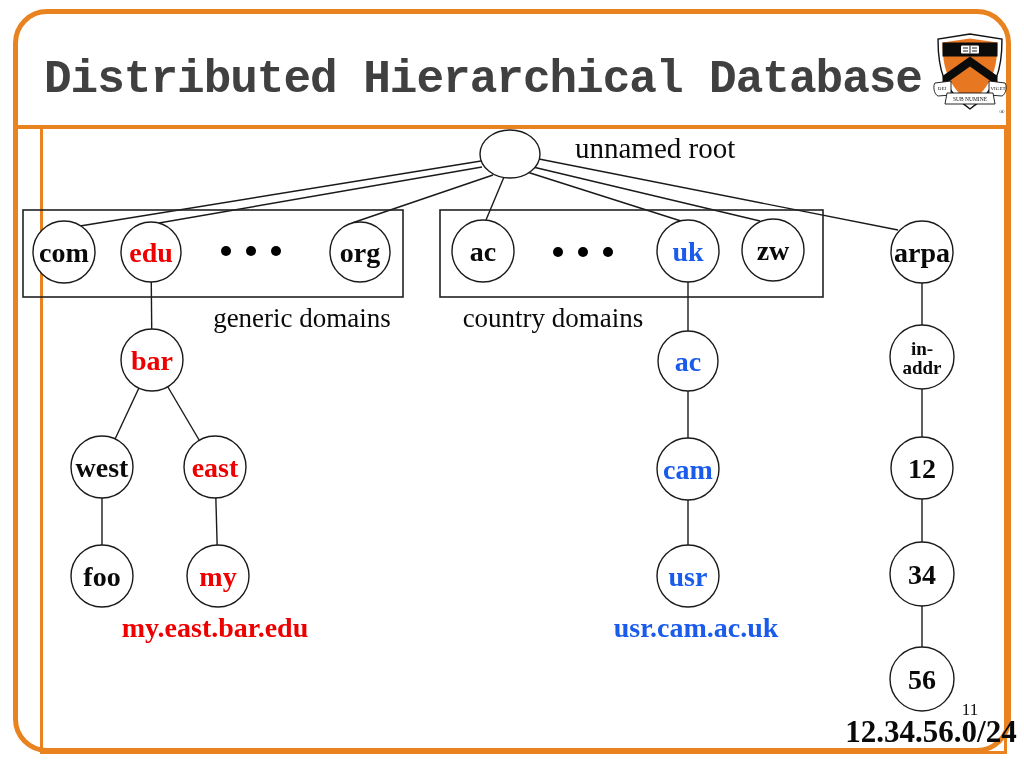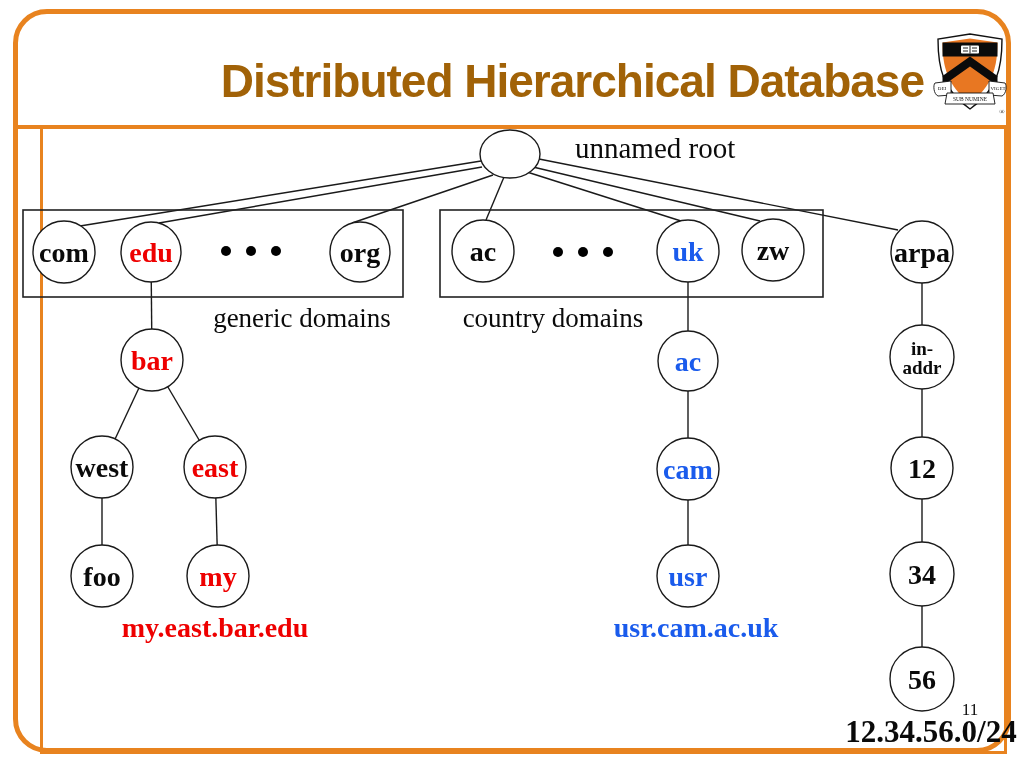--- a/index.html
+++ b/index.html
@@ -4,22 +4,22 @@
 <style>
   html,body{margin:0;padding:0;background:#ffffff;}
   .stage{position:relative;width:1024px;height:768px;background:#ffffff;overflow:hidden;
          font-family:"Liberation Serif",serif;}
   .slide-border{position:absolute;left:13px;top:9px;width:988px;height:734px;
                 border:5px solid #E8831F;border-radius:34px;background:#ffffff;}
   .title-rule{position:absolute;left:16px;top:125px;width:993px;height:4px;background:#E8831F;}
   .content-frame{position:absolute;left:40px;top:126px;width:961px;height:622px;
                  border:3px solid #E8831F;}
   .page-title{position:absolute;left:44px;top:54px;width:880px;
-              font-family:Liberation Sans, sans-serif;font-weight:700;font-size:46px;
-              letter-spacing:-1px;color:#a16207;white-space:nowrap;text-align:right;}
+              font-family:Liberation Mono, monospace;font-weight:700;font-size:46px;
+              letter-spacing:-1px;color:#404040;white-space:nowrap;}
   .logo{position:absolute;left:933px;top:33px;width:74px;height:86px;}
   #tree-svg{position:absolute;left:0;top:0;width:1024px;height:768px;z-index:5;}
   .serif{font-family:"Liberation Serif",serif;}
 </style>
 </head>
 <body>
 
 <div class="stage">
 
   <div class="slide-border"></div>

